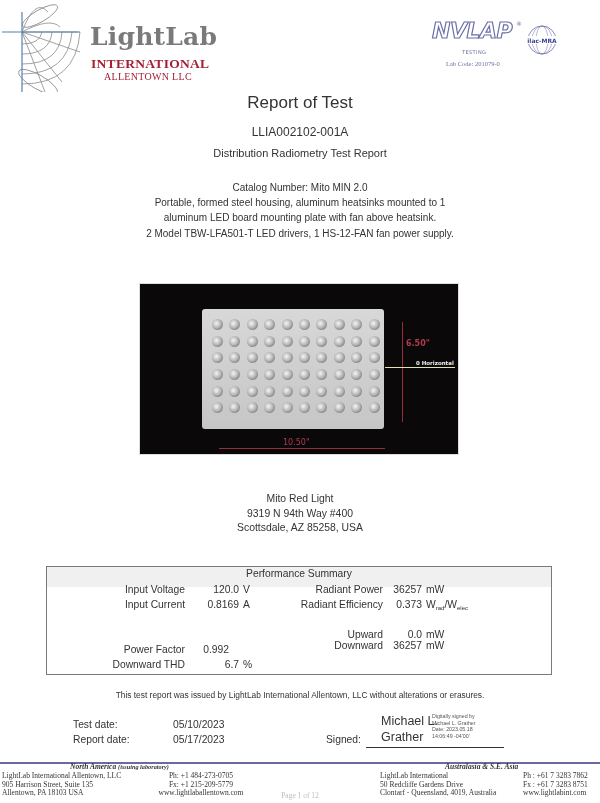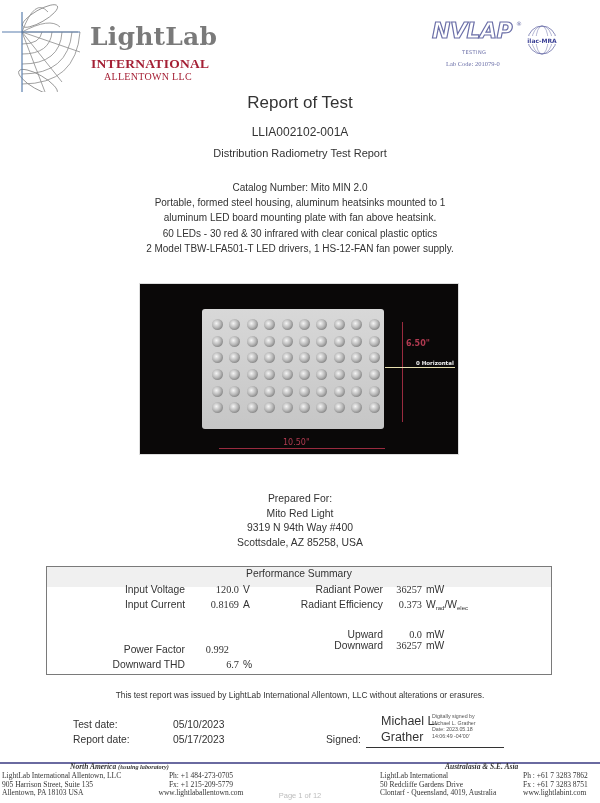--- a/index.html
+++ b/index.html
@@ -40,42 +40,42 @@
     .dim-w-label { position: absolute; left: 143px; top: 154px; font-size: 8px; color: #b03a50; }
 
     
     .prepared { top: 492px; font-size: 10.4px; line-height: 14.6px; color: #333; }
 
     
     .perf { position: absolute; left: 46px; top: 566px; width: 506px; height: 109px; border: 1px solid #7a7a7a; font-family: "Liberation Sans", "DejaVu Sans", sans-serif; font-size: 10.3px; color: #333; }
     .perf-head { height: 20px; line-height: 14px; text-align: center; background: #f0f0f0; font-size: 10.3px; }
     .perf-row { position: absolute; height: 15px; line-height: 15px; white-space: nowrap; }
     .perf-lbl { position: absolute; text-align: right; }
-    .perf-val { position: absolute; text-align: right; font-family: Liberation Serif, serif; }
+    .perf-val { position: absolute; text-align: right; }
     .perf-unit { position: absolute; text-align: left; }
     .sub { font-size: 6px; vertical-align: -2px; }
 
     
     .issued { top: 690px; font-size: 8.4px; color: #333; }
 
     
     .dates { position: absolute; left: 73px; top: 717px; font-family: "Liberation Sans", sans-serif; font-size: 10.3px; color: #333; line-height: 15px; }
     .dates .lbl { display: inline-block; width: 100px; }
     .signed-lbl { position: absolute; left: 326px; top: 734px; font-family: "Liberation Sans", sans-serif; font-size: 10.3px; color: #333; text-align: right; }
     .sig-name { position: absolute; left: 381px; top: 713px; font-family: "Liberation Sans", sans-serif; font-size: 12.5px; color: #333; line-height: 16px; }
     .sig-name .line2 { display: block; padding-left: 0px; }
     .sig-digital { position: absolute; left: 432px; top: 713px; font-family: "Liberation Sans", sans-serif; font-size: 5.3px; color: #555; line-height: 6.6px; }
     .sig-line { position: absolute; left: 366px; top: 747px; width: 138px; height: 1px; background: #333; }
 
     
     .footer-rule { position: absolute; left: 0; top: 762px; width: 600px; height: 1.5px; background: #6a6aa0; }
     .footer { position: absolute; top: 763px; font-family: "Liberation Serif", "DejaVu Serif", serif; font-size: 7.5px; color: #333; line-height: 8.6px; }
     .footer .region { font-weight: bold; font-style: italic; }
     .f-col { position: absolute; white-space: nowrap; }
-    .page-num { position: absolute; left: 0; width: 600px; top: 791px; text-align: center; font-family: Liberation Sans, sans-serif; font-size: 7.5px; color: #bdbdbd; }
+    .page-num { position: absolute; left: 0; width: 600px; top: 791px; text-align: center; font-family: Liberation Serif, serif; font-size: 7.5px; color: #bdbdbd; }
   </style>
 </head>
 <body>
 
 <div class="logo-lightlab">
   <svg width="90" height="90" viewBox="0 0 90 90">
     <g fill="none" stroke="#8a8a8a" stroke-width="0.8">
       <path d="M22 30 Q 35 -5 48 10"></path>
       <path d="M22 30 Q 50 15 60 25"></path>
       <path d="M22 30 L 78 30"></path>
@@ -114,21 +114,20 @@
 </div>
 
 <div class="center title">Report of Test</div>
 <div class="center report-id">LLIA002102-001A</div>
 <div class="center subtitle">Distribution Radiometry Test Report</div>
 
 <div class="center desc">
   <div>Catalog Number: Mito MIN 2.0</div>
   <div>Portable, formed steel housing, aluminum heatsinks mounted to 1</div>
   <div>aluminum LED board mounting plate with fan above heatsink.</div>
-  <div>60 LEDs - 30 red &amp; 30 infrared with clear conical plastic optics</div>
   <div>2 Model TBW-LFA501-T LED drivers,  1 HS-12-FAN fan power supply.</div>
 </div>
 
 <div class="photo">
   <div class="panel">
     <div class="led-grid" id="led-grid">
         <div class="led"></div>
         <div class="led"></div>
         <div class="led"></div>
         <div class="led"></div>
@@ -192,21 +191,20 @@
   </div>
   <div class="dim-v"></div>
   <div class="dim-v-label">6.50"</div>
   <div class="dim-h-arrow"></div>
   <div class="dim-h-label">0 Horizontal</div>
   <div class="dim-w"></div>
   <div class="dim-w-label">10.50"</div>
 </div>
 
 <div class="center prepared">
-  <div>Prepared For:</div>
   <div>Mito Red Light</div>
   <div>9319 N 94th Way #400</div>
   <div>Scottsdale, AZ  85258, USA</div>
 </div>
 
 <div class="perf">
   <div class="perf-head">Performance Summary</div>
 
   <div class="perf-row" style="left:0;top:15px;width:250px;">
     <span class="perf-lbl" style="right:112px;">Input Voltage</span>

